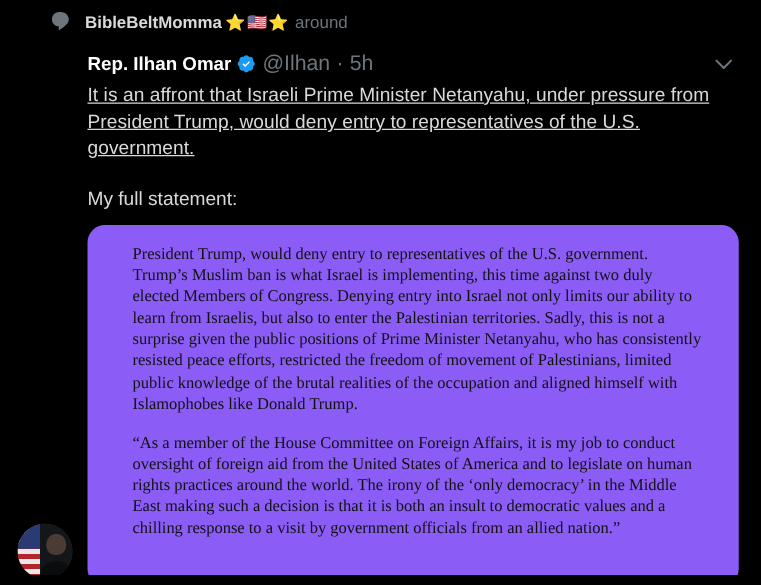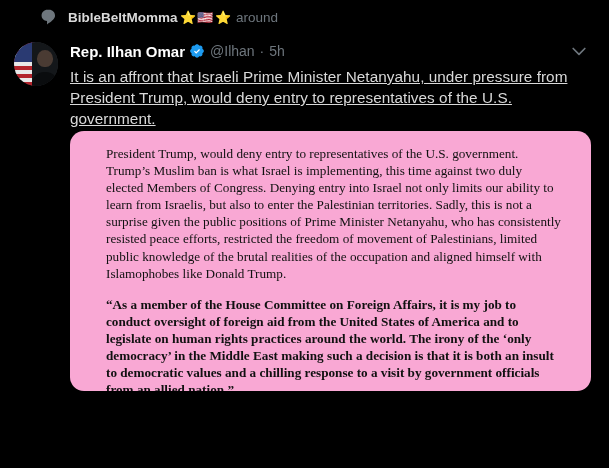--- a/index.html
+++ b/index.html
@@ -49,20 +49,21 @@
   }
   .replied-verb {
     font-size: 13.5px;
     color: #6e767d;
   }
 
   
   .tweet {
     display: flex;
     padding: 6px 14px 0 14px;
+    align-items: flex-end;
   }
   .avatar-col {
     width: 56px;
     flex: 0 0 56px;
     padding-top: 2px;
   }
   .avatar {
     position: relative;
     width: 44px;
     height: 44px;
@@ -130,21 +131,21 @@
     white-space: nowrap;
   }
   .verified {
     width: 16px;
     height: 16px;
     margin-left: 4px;
     flex: 0 0 auto;
   }
   .verified svg { display: block; }
   .handle, .dot, .time {
-    font-size: 14px;
+    font-size: 17px;
     color: #6e767d;
     margin-left: 5px;
     white-space: nowrap;
   }
   .caret {
     margin-left: auto;
     color: #6e767d;
     width: 20px;
     height: 20px;
     padding-right: 2px;
@@ -161,38 +162,38 @@
   }
   .statement-label {
     font-size: 15.3px;
     line-height: 21px;
     color: #d9d9d9;
     margin: 20px 0 10px 0;
   }
 
   
   .card {
-    background: #f9a8d4;
+    background: #8b5cf6;
     color: #000000;
     border-radius: 14px;
     padding: 14px 30px 18px 36px;
     margin-top: 2px;
-    height: 260px;
+    height: 289px;
     box-sizing: border-box;
     overflow: hidden;
   }
   .card p {
     font-family: "Liberation Serif", serif;
     font-size: 13.2px;
     line-height: 17.1px;
     margin: 0 0 14px 0;
     text-align: left;
     color: #111111;
   }
-  .card p:last-child { margin-bottom: 12px; font-weight: bold; }
+  .card p:last-child { margin-bottom: 12px; }
   .clip-bottom {
     position: absolute;
     left: 0;
     bottom: 0;
     width: 609px;
     height: 8px;
     background: #000000;
     pointer-events: none;
   }
 </style>
@@ -237,20 +238,21 @@
         <span class="dot">·</span>
         <span class="time">5h</span>
         <span class="caret">
           <svg viewBox="0 0 24 24" width="20" height="20" fill="none" stroke="currentColor" stroke-width="2" stroke-linecap="round" stroke-linejoin="round">
             <polyline points="5,9 12,16 19,9"></polyline>
           </svg>
         </span>
       </div>
 
       <div class="tweet-text">It is an affront that Israeli Prime Minister Netanyahu, under pressure from President Trump, would deny entry to representatives of the U.S. government.</div>
+      <div class="statement-label">My full statement:</div>
 
       <div class="card">
         <p>President Trump, would deny entry to representatives of the U.S. government. Trump’s Muslim ban is what Israel is implementing, this time against two duly elected Members of Congress.  Denying entry into Israel not only limits our ability to learn from Israelis, but also to enter the Palestinian territories.  Sadly, this is not a surprise given the public positions of Prime Minister Netanyahu, who has consistently resisted peace efforts, restricted the freedom of movement of Palestinians, limited public knowledge of the brutal realities of the occupation and aligned himself with Islamophobes like Donald Trump.</p>
         <p>“As a member of the House Committee on Foreign Affairs, it is my job to conduct oversight of foreign aid from the United States of America and to legislate on human rights practices around the world. The irony of the ‘only democracy’ in the Middle East making such a decision is that it is both an insult to democratic values and a chilling response to a visit by government officials from an allied nation.”</p>
       </div>
     </div>
   </div>
 
   <div class="clip-bottom"></div>
 </div>

